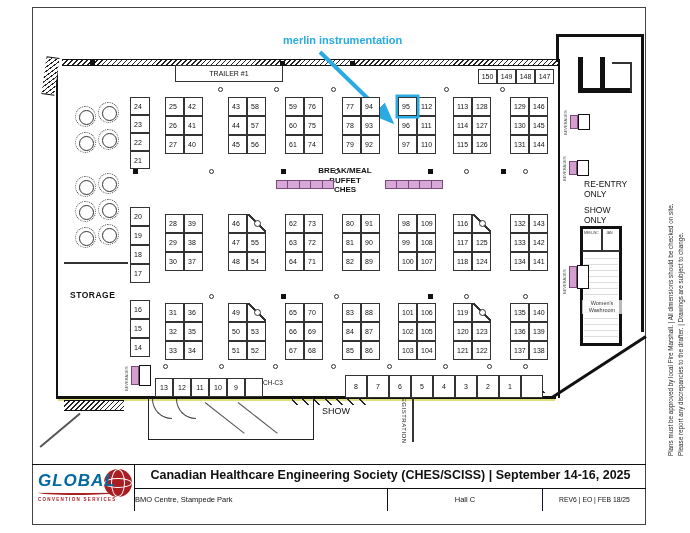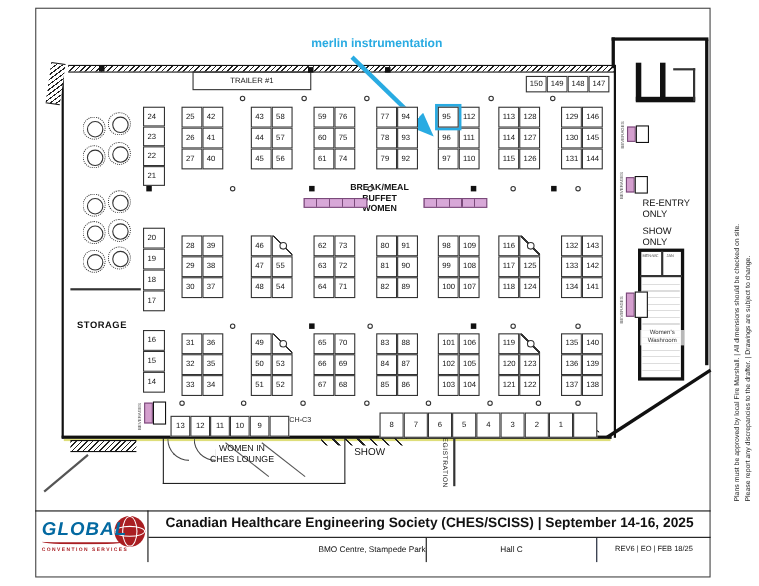--- a/index.html
+++ b/index.html
@@ -72,21 +72,21 @@
         <marker id="ah" orient="auto" markerWidth="6" markerHeight="6" refX="4" refY="2.2">
       <path d="M0,0 L5.5,2.2 L0,4.4 z" fill="#29abe2"></path>
         </marker>
       </defs>
     <line x1="28" y1="4" x2="98" y2="72" stroke="#29abe2" stroke-width="4" marker-end="url(#ah)"></line>
   </svg>
 
   <div class="abs lbl" style="left:305px;top:166px;width:80px;text-align:center;font-size:8px;font-weight:bold;line-height:9.5px;">
     <span>BREAK/MEAL</span><br>
     <span>BUFFET</span><br>
-    <span>WOMEN</span>
+    <span>CHES</span>
   </div>
   <div class="abs buffet" style="left:276px;top:180px;width:58px;height:9px;"></div>
   <div class="abs buffet" style="left:385px;top:180px;width:58px;height:9px;"></div>
 
   <div class="abs lbl" style="left:70px;top:291px;font-size:8.5px;font-weight:bold;letter-spacing:0.5px;">STORAGE</div>
 
   <div class="abs lbl" style="left:584px;top:179px;font-size:8.5px;line-height:10px;">
     <span>RE-ENTRY</span><br>
     <span>ONLY</span>
   </div>
@@ -106,24 +106,20 @@
     <span>Washroom</span>
   </div>
 
   <div class="abs hatch" style="left:64px;top:400px;width:60px;height:11px;"></div>
   <div class="abs diag" style="left:40px;top:446px;width:52px;height:1.5px;transform:rotate(-40deg);background:#555;"></div>
   <div class="abs" style="left:148px;top:398px;width:166px;height:42px;border:1.5px solid #222;border-top:none;"></div>
   <div class="abs arc" style="left:152px;top:399px;width:20px;height:20px;"></div>
   <div class="abs arc" style="left:176px;top:399px;width:20px;height:20px;"></div>
   <div class="abs diag" style="left:205px;top:402px;width:50px;height:1px;transform:rotate(38deg);background:#555;"></div>
   <div class="abs diag" style="left:238px;top:402px;width:50px;height:1px;transform:rotate(38deg);background:#555;"></div>
-  <div class="abs lbl" style="left:160px;top:403px;width:120px;text-align:center;font-size:8px;line-height:10px;">
-    <span>WOMEN IN</span><br>
-    <span>CHES LOUNGE</span>
-  </div>
   <div class="abs lbl" style="left:263px;top:379px;font-size:6.5px;color:#222;">CH-C3</div>
   <div class="abs zigzag" style="left:292px;top:398px;width:78px;height:7px;"></div>
   <div class="abs lbl" style="left:300px;top:407px;width:72px;text-align:center;font-size:9px;">SHOW</div>
   <div class="abs vtext lbl" style="left:400px;top:393px;font-size:6px;letter-spacing:0.5px;color:#222;">REGISTRATION</div>
   <div class="abs thin" style="left:412px;top:394px;width:2px;height:48px;"></div>
   <div class="abs psq" style="left:406px;top:388px;width:8px;height:6px;"></div>
   <div class="abs zigzag" style="left:505px;top:386px;width:40px;height:7px;"></div>
 
   <div id="plan-dyn" class="abs" style="left:0;top:0;width:690px;height:533px;">
       <div class="abs cell" style="left: 165px; top: 97px; width: 19px; height: 19px;">25</div>
@@ -370,21 +366,21 @@
       <div class="abs" style="left:7px;top:0;width:14px;height:28px;border:1px solid #fff;border-radius:50%;"></div>
       <div class="abs" style="left:0;top:9px;width:28px;height:10px;border:1px solid #fff;border-radius:50%;"></div>
     </div>
     <div class="abs lbl" style="left:6px;top:8px;font-size:17px;font-weight:bold;font-style:italic;letter-spacing:1px;color:#0369a1;">GLOBAL</div>
     <div class="abs" style="left:6px;top:26px;width:76px;height:5px;border-bottom:2px solid #a91e22;border-radius:50%;"></div>
     <div class="abs lbl" style="left:6px;top:34px;font-size:4.5px;font-weight:bold;color:#a91e22;letter-spacing:1.3px;">CONVENTION SERVICES</div>
   </div>
   <div class="abs" style="left:135px;top:464px;width:511px;height:25px;border-bottom:1px solid #111;display:flex;align-items:center;justify-content:center;">
     <span class="lbl" style="font-size:12.5px;font-weight:bold;">Canadian Healthcare Engineering Society (CHES/SCISS) | September 14-16, 2025</span>
   </div>
-  <div class="abs" style="left:135px;top:489px;width:253px;height:22px;border-right:1px solid #111;display:flex;align-items:center;justify-content:flex-end;">
+  <div class="abs" style="left:135px;top:489px;width:253px;height:22px;border-right:1px solid #111;display:flex;align-items:center;justify-content:flex-start;">
     <span class="lbl" style="font-size:7.5px;">BMO Centre, Stampede Park</span>
   </div>
   <div class="abs" style="left:388px;top:489px;width:155px;height:22px;border-right:1px solid #0f172a;display:flex;align-items:center;justify-content:center;">
     <span class="lbl" style="font-size:7.5px;">Hall C</span>
   </div>
   <div class="abs" style="left:543px;top:489px;width:103px;height:22px;display:flex;align-items:center;justify-content:center;">
     <span class="lbl" style="font-size:6.8px;">REV6 | EO | FEB 18/25</span>
   </div>
 
   <div class="abs note" style="left:667px;top:20px;height:436px;">Plans must be approved by local Fire Marshall. | All dimensions should be checked on site.</div>

